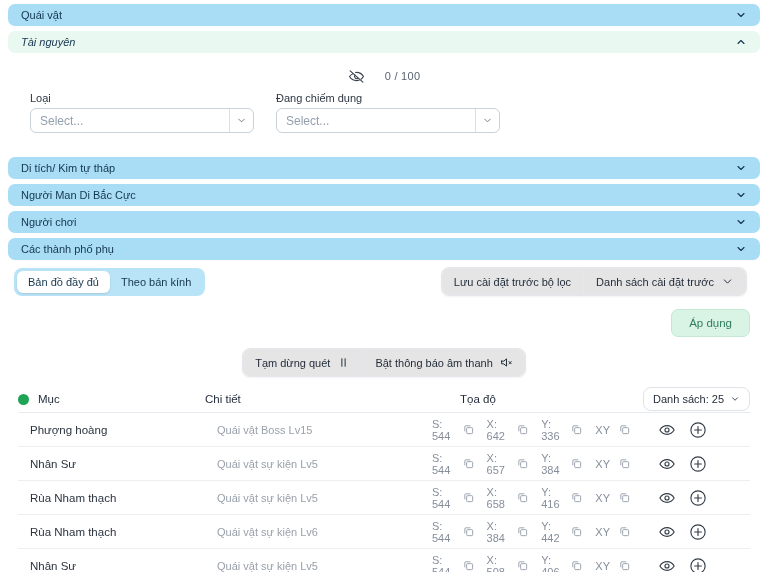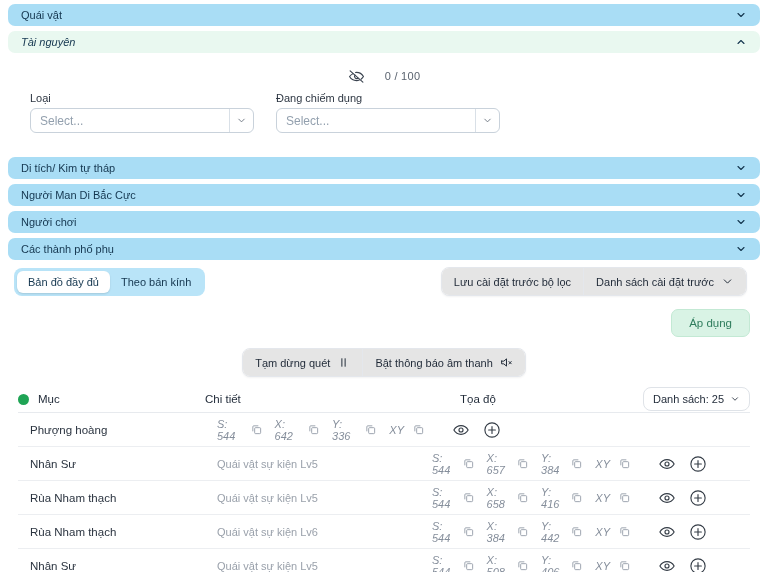--- a/index.html
+++ b/index.html
@@ -73,21 +73,21 @@
     color:#1f2937; padding:5px 9px; display:flex; align-items:center; gap:6px; cursor:pointer;
     font-family:inherit; }
   .pagesize-btn svg { width:10px; height:10px; stroke:#1f2937; stroke-width:2; fill:none;
     stroke-linecap:round; stroke-linejoin:round; }
 
   .t-row { display:grid; grid-template-columns:187px 215px 1fr 112px; align-items:center;
     height:34px; border-bottom:1px solid #eceef1; padding-left:12px; }
   .c-item { font-size:11.5px; color:#2b3440; }
   .c-detail { font-size:11px; color:#9aa1ab; }
   .c-coords { font-size:11px; color:#858e9b; display:flex; align-items:center; gap:5px; }
-  .coord-pair { display:flex; align-items:center; gap:9px; margin-right:8px;font-style:italic; }
+  .coord-pair { display:flex; align-items:center; gap:9px; margin-right:8px; }
   .copy-btn { background:none; border:none; padding:0; cursor:pointer; display:flex; }
   .copy-btn svg { width:11px; height:11px; stroke:#8a93a0; stroke-width:1.8; fill:none;
     stroke-linejoin:round; }
   .c-actions { display:flex; gap:13px; justify-content:flex-start; padding-left:20px; }
   .act-btn { background:none; border:none; padding:0; cursor:pointer; display:flex; }
   .act-btn svg { width:18px; height:18px; stroke:#343c46; stroke-width:1.5; fill:none;
     stroke-linecap:round; stroke-linejoin:round; }
 </style>
 </head>
 <body>
@@ -225,20 +225,21 @@
         <span>Danh sách: 25</span>
         <svg viewBox="0 0 24 24">
             <path d="M6 9l6 6 6-6"></path>
           </svg>
       </button>
     </div>
   </div>
 
     <div class="t-row">
       <div class="c-item">Phượng hoàng</div>
+      <div class="c-detail">Quái vật Boss Lv15</div>
       <div class="c-coords">
         <span class="coord-pair">
           <span>S: 544</span>
           <button class="copy-btn">
             <svg viewBox="0 0 24 24">
               <rect x="8" y="8" width="13" height="13" rx="2"></rect>
               <path d="M4 16V6a2 2 0 0 1 2-2h10"></path>
             </svg>
           </button>
         </span>

